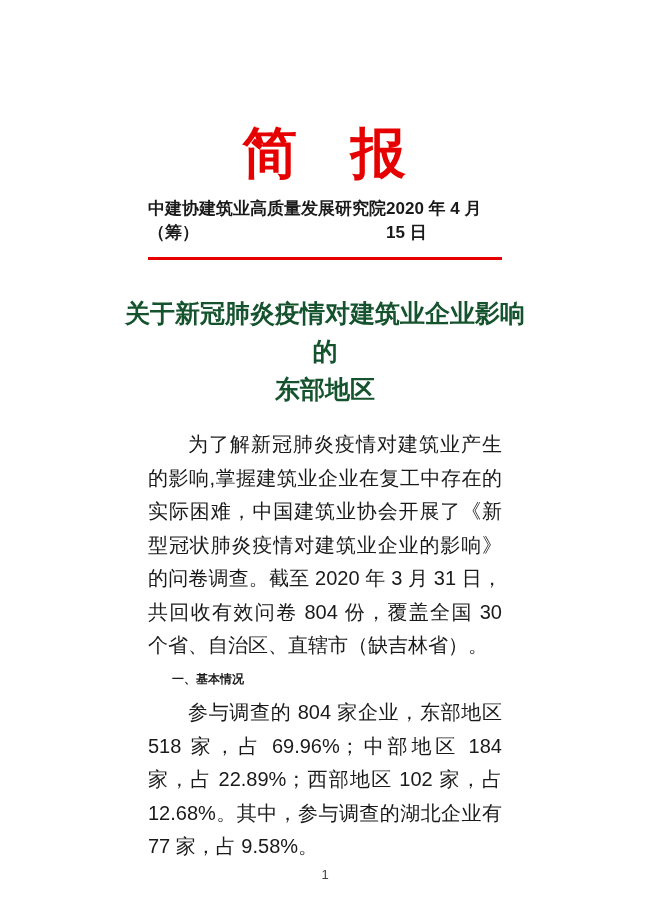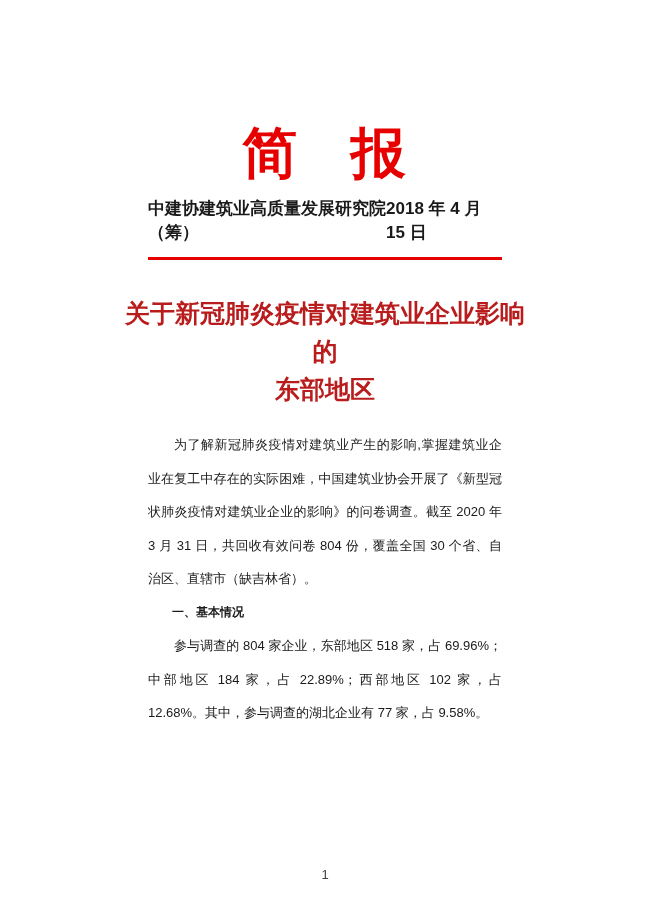--- a/index.html
+++ b/index.html
@@ -48,25 +48,25 @@
     height: 3px;
     margin: 12px 85px 0 85px;
     border: none;
   }
   .report-title {
     margin: 34px 60px 0 60px;
     text-align: center;
     font-size: 25px;
     line-height: 38px;
     font-weight: bold;
-    color: #b91c1c;
+    color: #14532d;
   }
   .body-text {
     margin: 20px 85px 0 85px;
-    font-size: 13px;
+    font-size: 20px;
     line-height: 33.5px;
     text-align: justify;
   }
   .body-text p {
     margin: 0;
     text-indent: 2em;
   }
   .section-heading {
     margin: 0 85px 0 85px;
     font-size: 12px;
@@ -87,21 +87,21 @@
 </head>
 <body>
 
 <div class="page">
 
   <h1 class="masthead-title" style="color: rgb(230, 0, 0);">简 报</h1>
 
 
   <div class="issuer-row">
     <span>中建协建筑业高质量发展研究院（筹）</span>
-    <span>2018 年 4 月 15 日</span>
+    <span>2020 年 4 月 15 日</span>
   </div>
 
   <hr class="divider-line" style="background: rgb(230, 0, 0);">
 
   <div class="report-title">
     <div>关于新冠肺炎疫情对建筑业企业影响的</div>
     <div>东部地区</div>
   </div>
 
   <div class="body-text">

